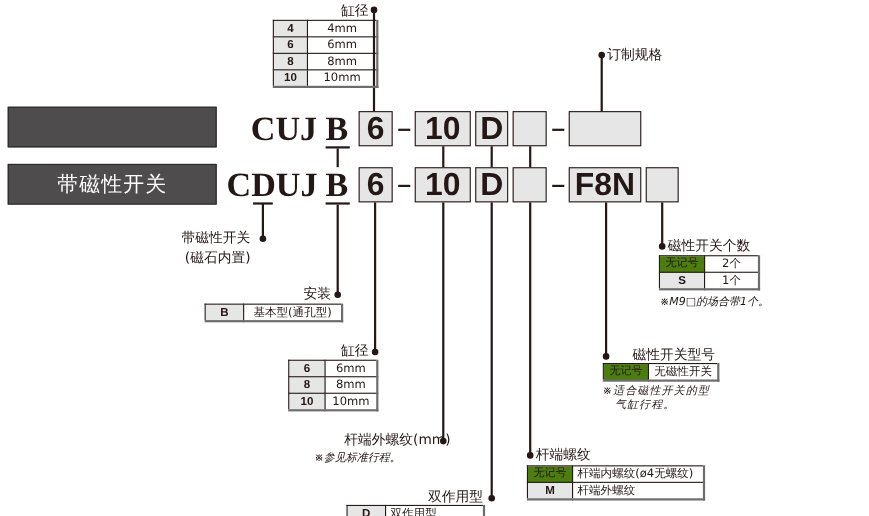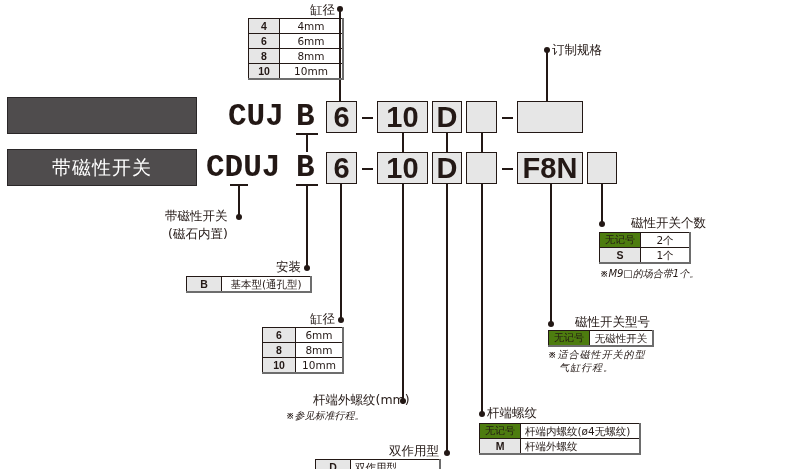--- a/index.html
+++ b/index.html
@@ -1,18 +1,18 @@
 <!DOCTYPE html>
 <html><head>
 <meta charset="utf-8">
 <style>
   html,body{margin:0;padding:0;background:#fff;}
   body{width:790px;height:469px;position:relative;overflow:hidden;font-family:"DejaVu Sans",sans-serif;color:#231815;}
   .bar{position:absolute;left:7px;width:190px;height:37px;background:#4f4c4d;border:1px solid #2a2728;box-sizing:border-box;color:#fff;font-size:19px;display:flex;align-items:center;justify-content:center;letter-spacing:1px;}
-  .code{position:absolute;font-family:Liberation Mono, monospace;font-weight:bold;font-size:31px;color:#231815;line-height:1;}
+  .code{position:absolute;font-family:Liberation Serif, serif;font-weight:bold;font-size:31px;color:#231815;line-height:1;}
   .box{position:absolute;background:#e6e6e6;border:1.5px solid #231815;box-sizing:border-box;font-family:"Liberation Sans",sans-serif;font-weight:bold;font-size:29px;display:flex;align-items:center;justify-content:center;color:#231815;}
   .dash{position:absolute;height:2px;width:11px;background:#231815;}
   .under{position:absolute;height:2px;background:#231815;}
   .vline{position:absolute;width:2px;background:#231815;}
   .dot{position:absolute;width:6px;height:6px;border-radius:50%;background:#231815;}
   .lbl{position:absolute;font-size:12.5px;white-space:nowrap;color:#231815;}
   .note{position:absolute;font-size:10px;white-space:nowrap;color:#231815;font-style:italic;}
   table.opt{position:absolute;border-collapse:collapse;font-size:10.5px;}
   table.opt td{border:1px solid #231815;height:14px;padding:0 4px;text-align:center;white-space:nowrap;line-height:14px;}
   table.opt td.k{background:#e6e6e6;font-weight:bold;font-family:"Liberation Sans",sans-serif;}
@@ -161,21 +161,21 @@
         <td class="ks" style="width:32px;">无记号</td>
         <td style="width:54px;">无磁性开关</td>
       </tr>
 </tbody>
   </table>
 <div class="note" style="left:548px;top:348px;letter-spacing:1px;">※适合磁性开关的型</div>
 <div class="note" style="left:559px;top:361px;letter-spacing:1px;">气缸行程。</div>
 
 <div class="vline" style="left:601px;top:184px;height:40px;"></div>
 <div class="dot" style="left:599px;top:221px;"></div>
-<div class="lbl" style="left:607px;top:215px;margin-left:24px;">磁性开关个数</div>
+<div class="lbl" style="left:607px;top:215px;">磁性开关个数</div>
 <table class="opt" style="left:599px;top:232px;">
   <tbody>
       <tr>
         <td class="ks" style="width:32px;">无记号</td>
         <td style="width:40px;">2个</td>
       </tr>
   <tr>
         <td class="k">S</td>
         <td>1个</td>
       </tr>

